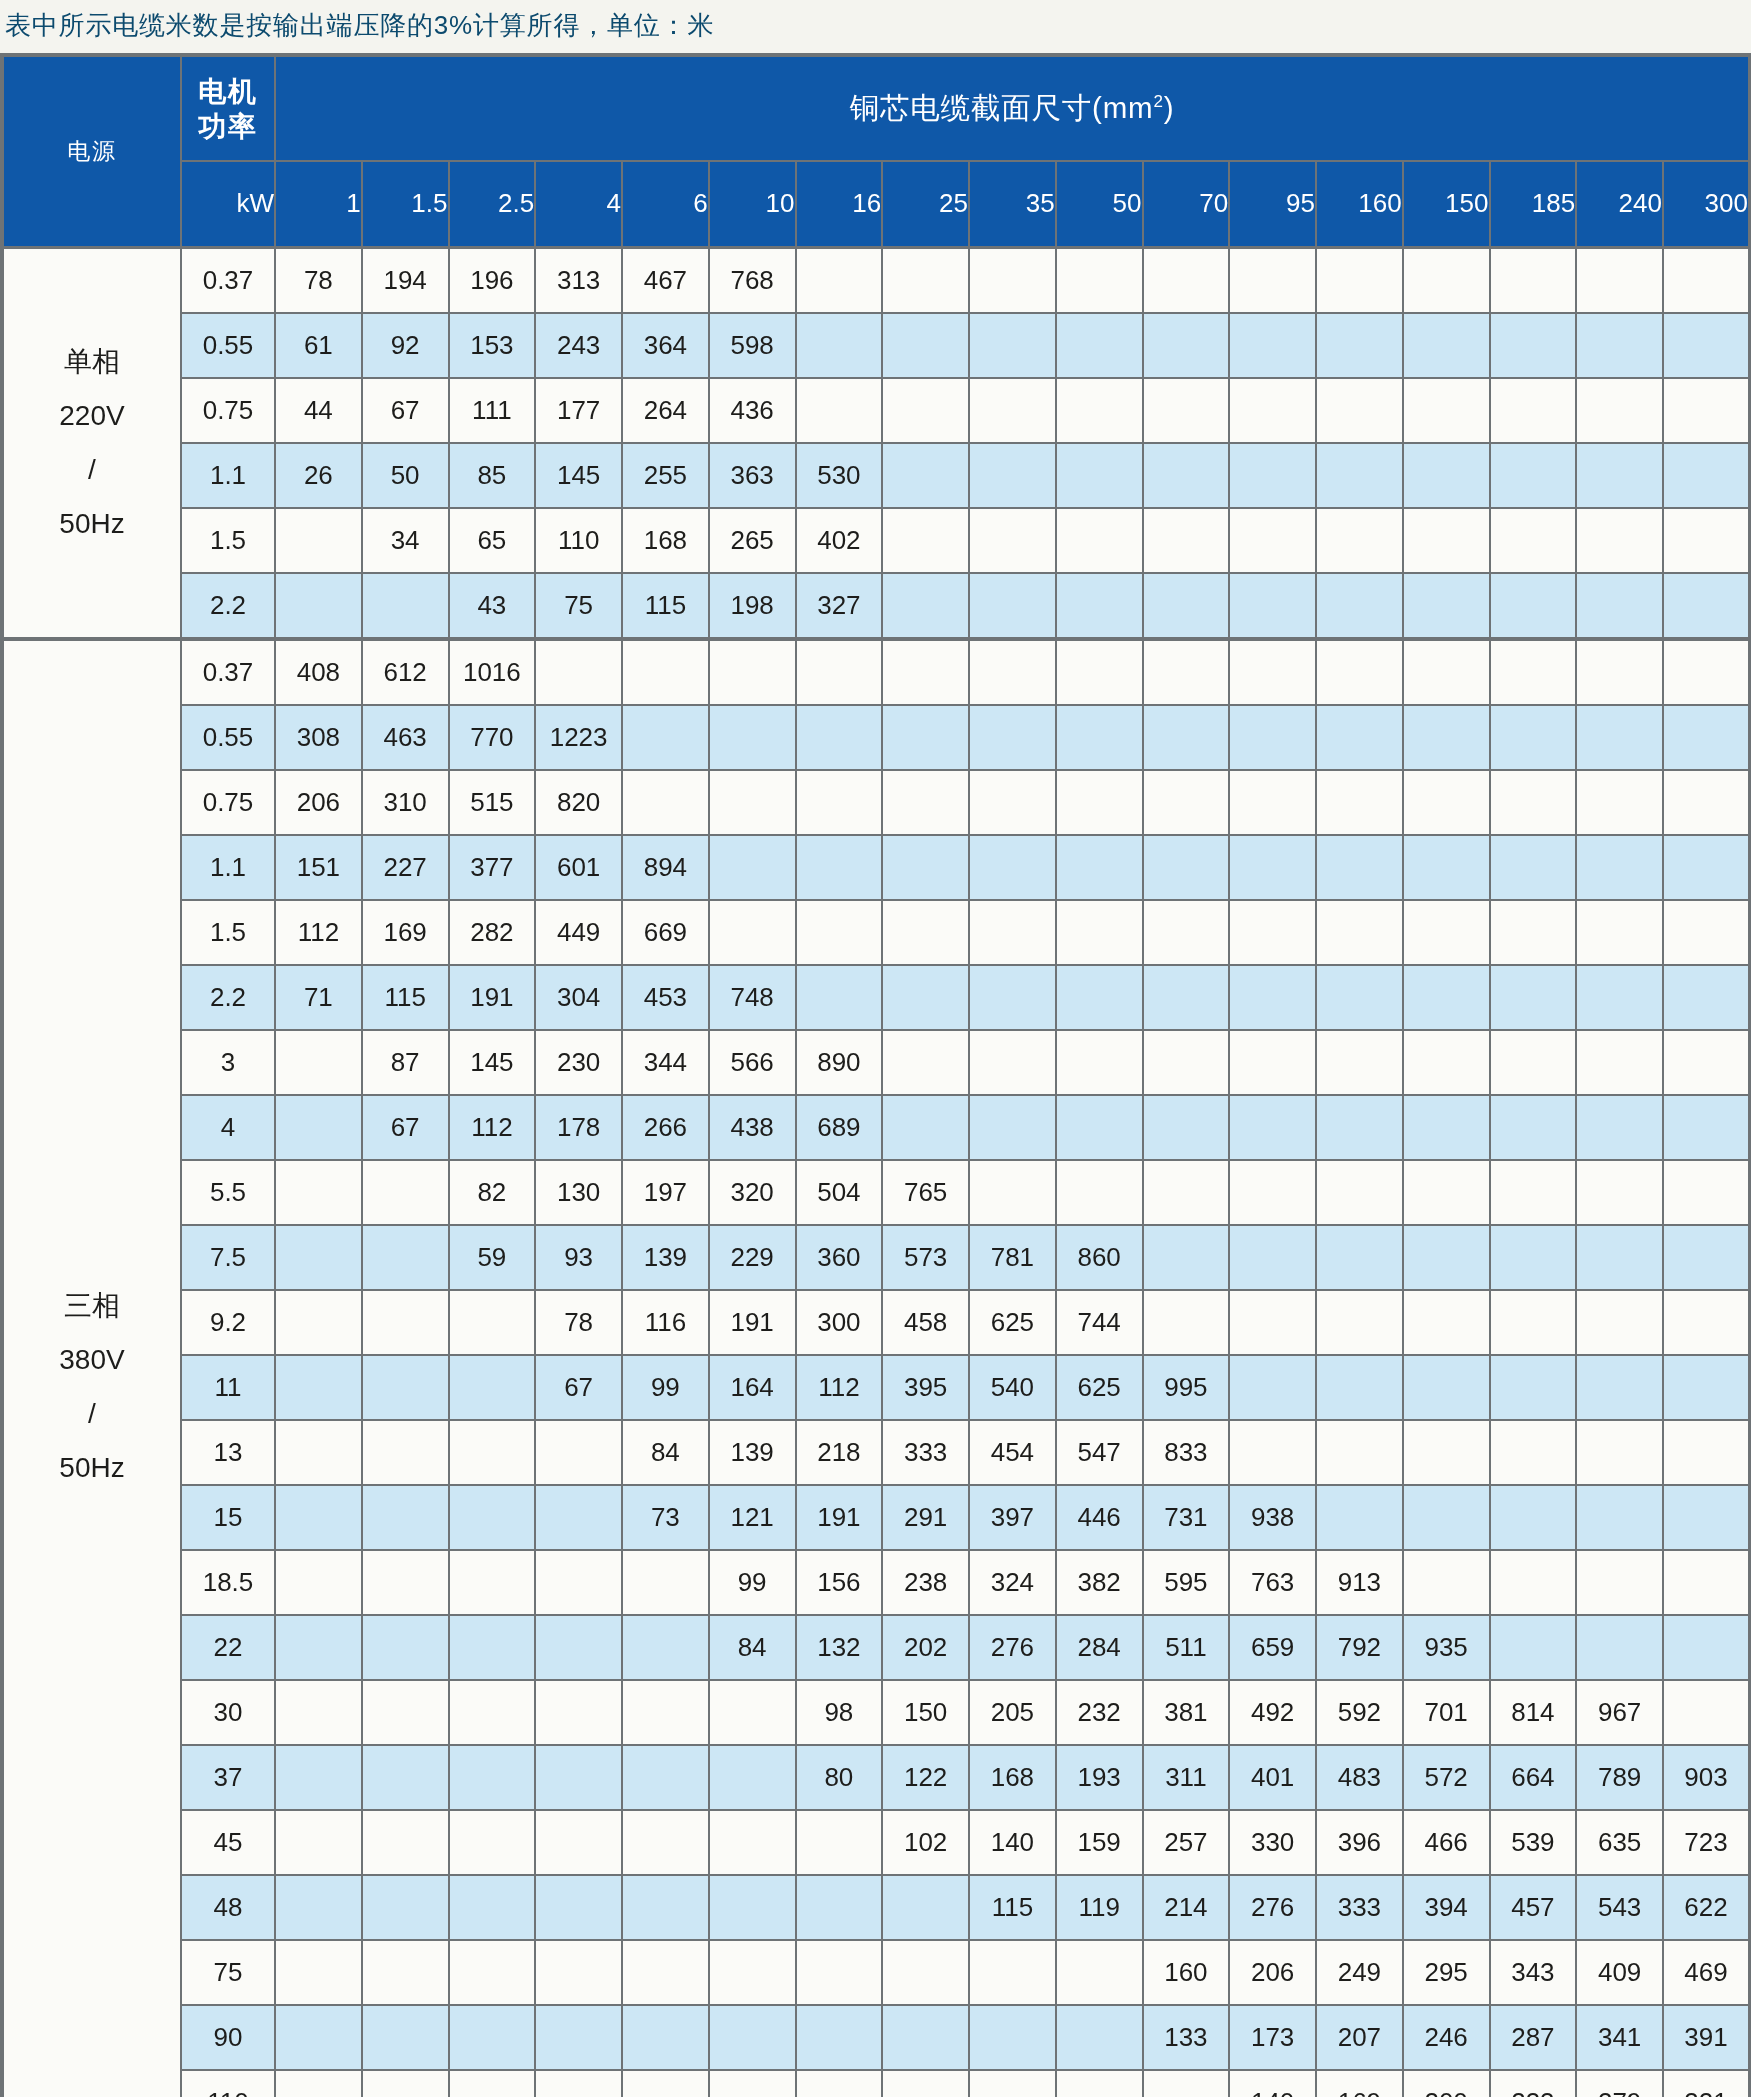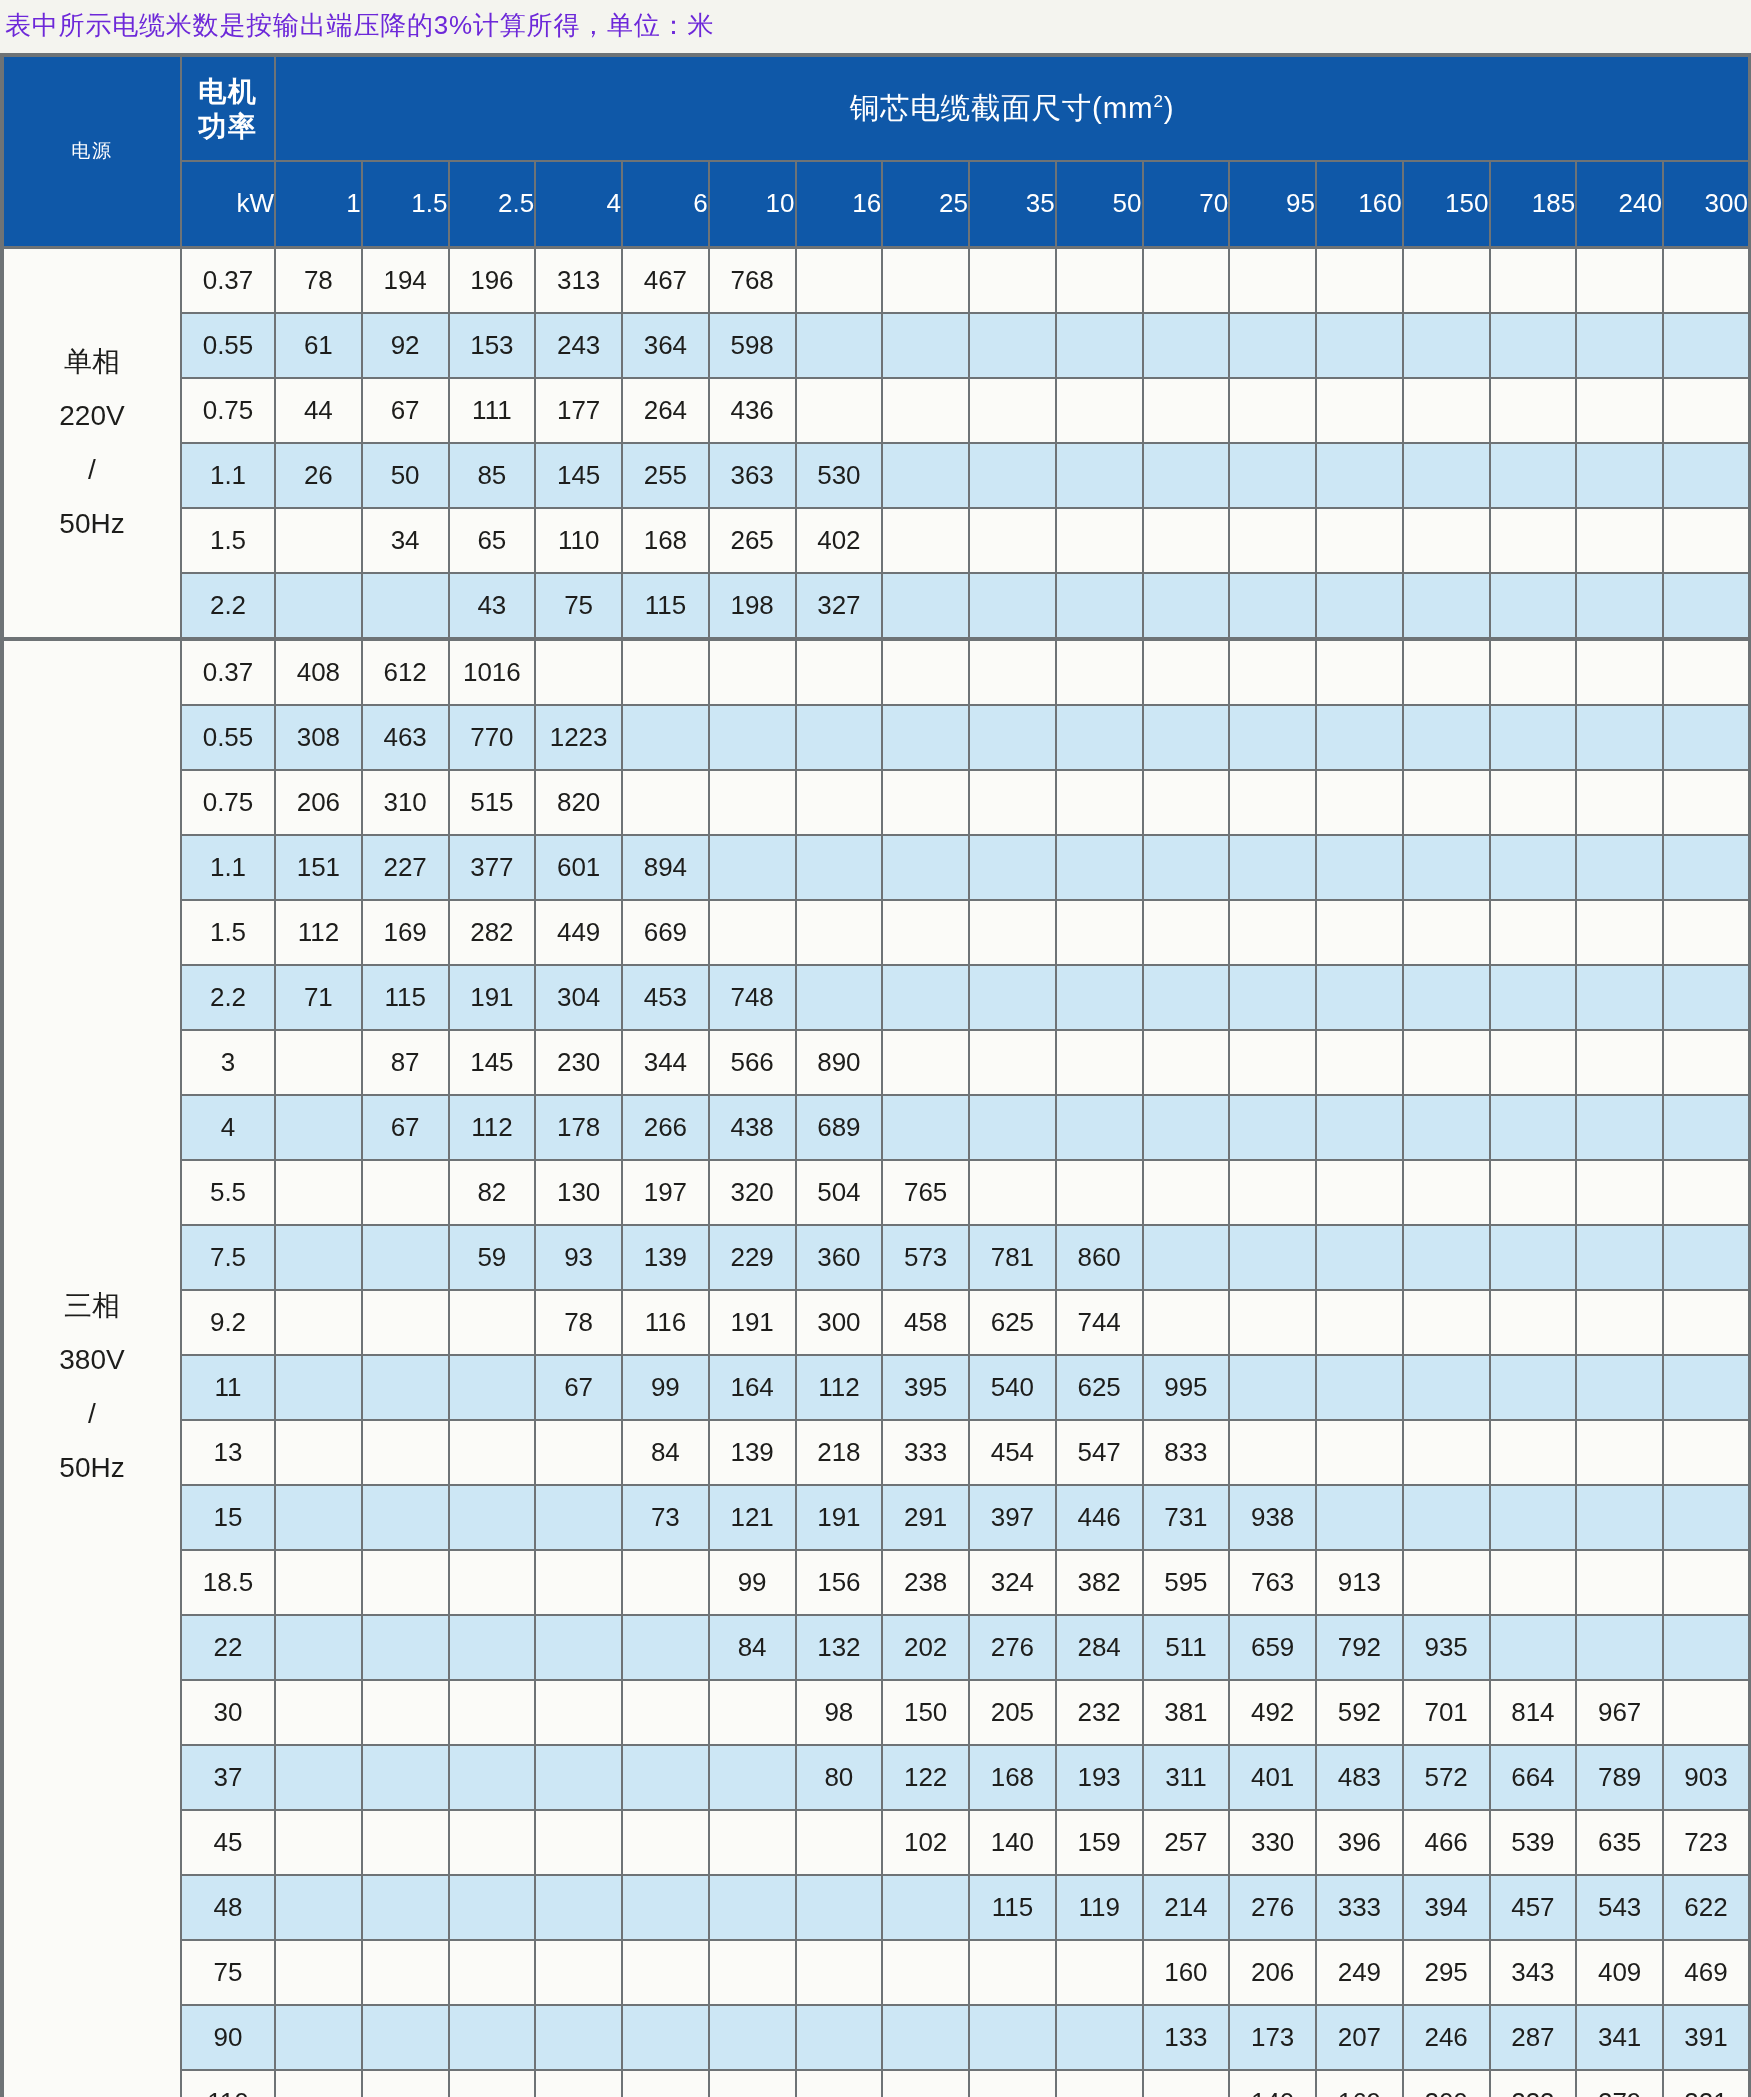--- a/index.html
+++ b/index.html
@@ -8,21 +8,21 @@
     background:#f4f4ef;
     font-family:"Liberation Sans","DejaVu Sans",sans-serif;
     color:#1d1d1b;
   }
   .caption{
     box-sizing:border-box;
     height:53px;
     padding:8.4px 0 0 5px;
     font-size:26px;
     letter-spacing:0.8px;
-    color:#6d28d9;
+    color:#0c4a6e;
     white-space:nowrap;
   }
   table.cable{
     width:1752px;
     height:2044px;
     border-collapse:collapse;
     table-layout:fixed;
     border:4.2px solid #6e7376;
     background:#fbfbf8;
   }
@@ -35,21 +35,21 @@
     padding:0;
     overflow:hidden;
   }
   thead th{
     background:#0f58a8;
     color:#ffffff;
     font-weight:normal;
   }
   thead tr.hr1{height:106px;}
   thead tr.hr2{height:86px;}
-  th.h-power{font-size:19px;letter-spacing:1.7px;}
+  th.h-power{font-size:23px;letter-spacing:1.7px;}
   th.h-motor{font-size:28px;line-height:35px;letter-spacing:1.7px;font-weight:bold;}
   th.h-span{font-size:29.5px;letter-spacing:0.8px;}
   th.h-span sup{font-size:17px;}
   thead tr.hr2 th{font-size:26px;text-align:right;}
   thead{border-bottom:3.4px solid #6e7376;}
   tbody td{font-size:26px;height:63px;}
   tbody tr.stripe-white td{background:#fbfbf8;}
   tbody tr.stripe-blue td{background:#cde7f5;}
   tbody td.power-cell{background:#fbfbf8 !important;font-size:28px;}
   tbody td.power-cell div{line-height:54px;}

